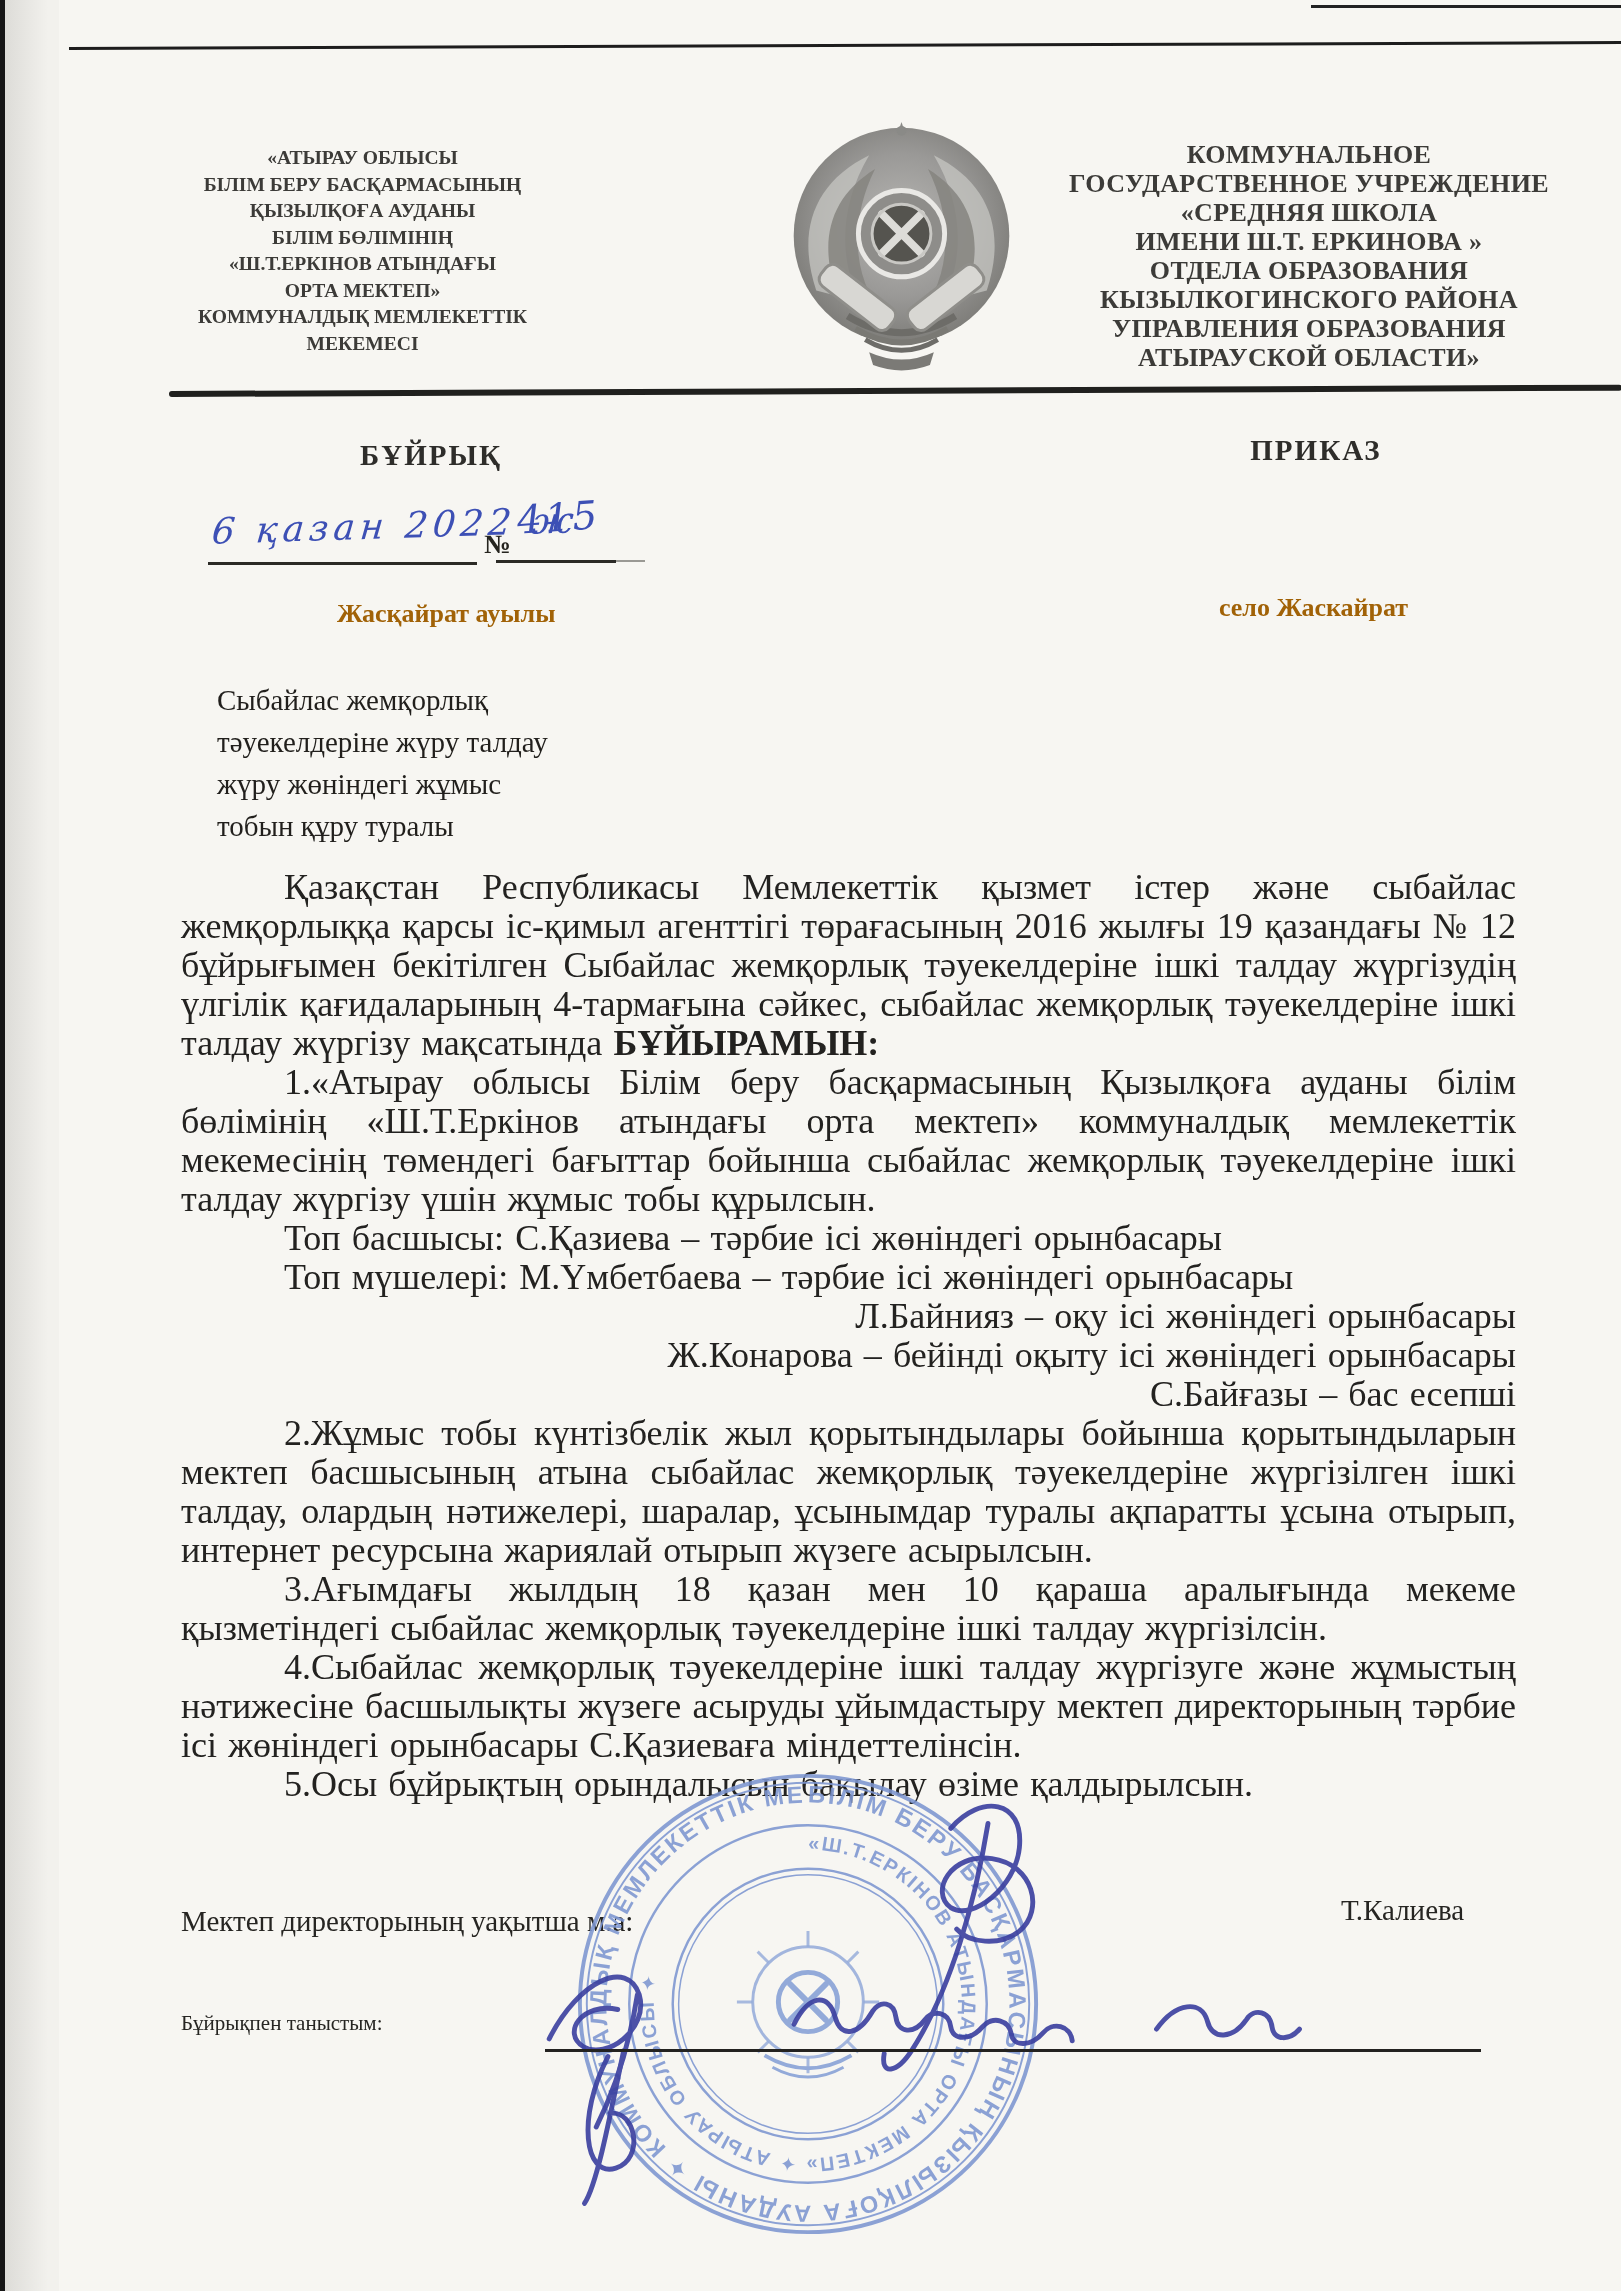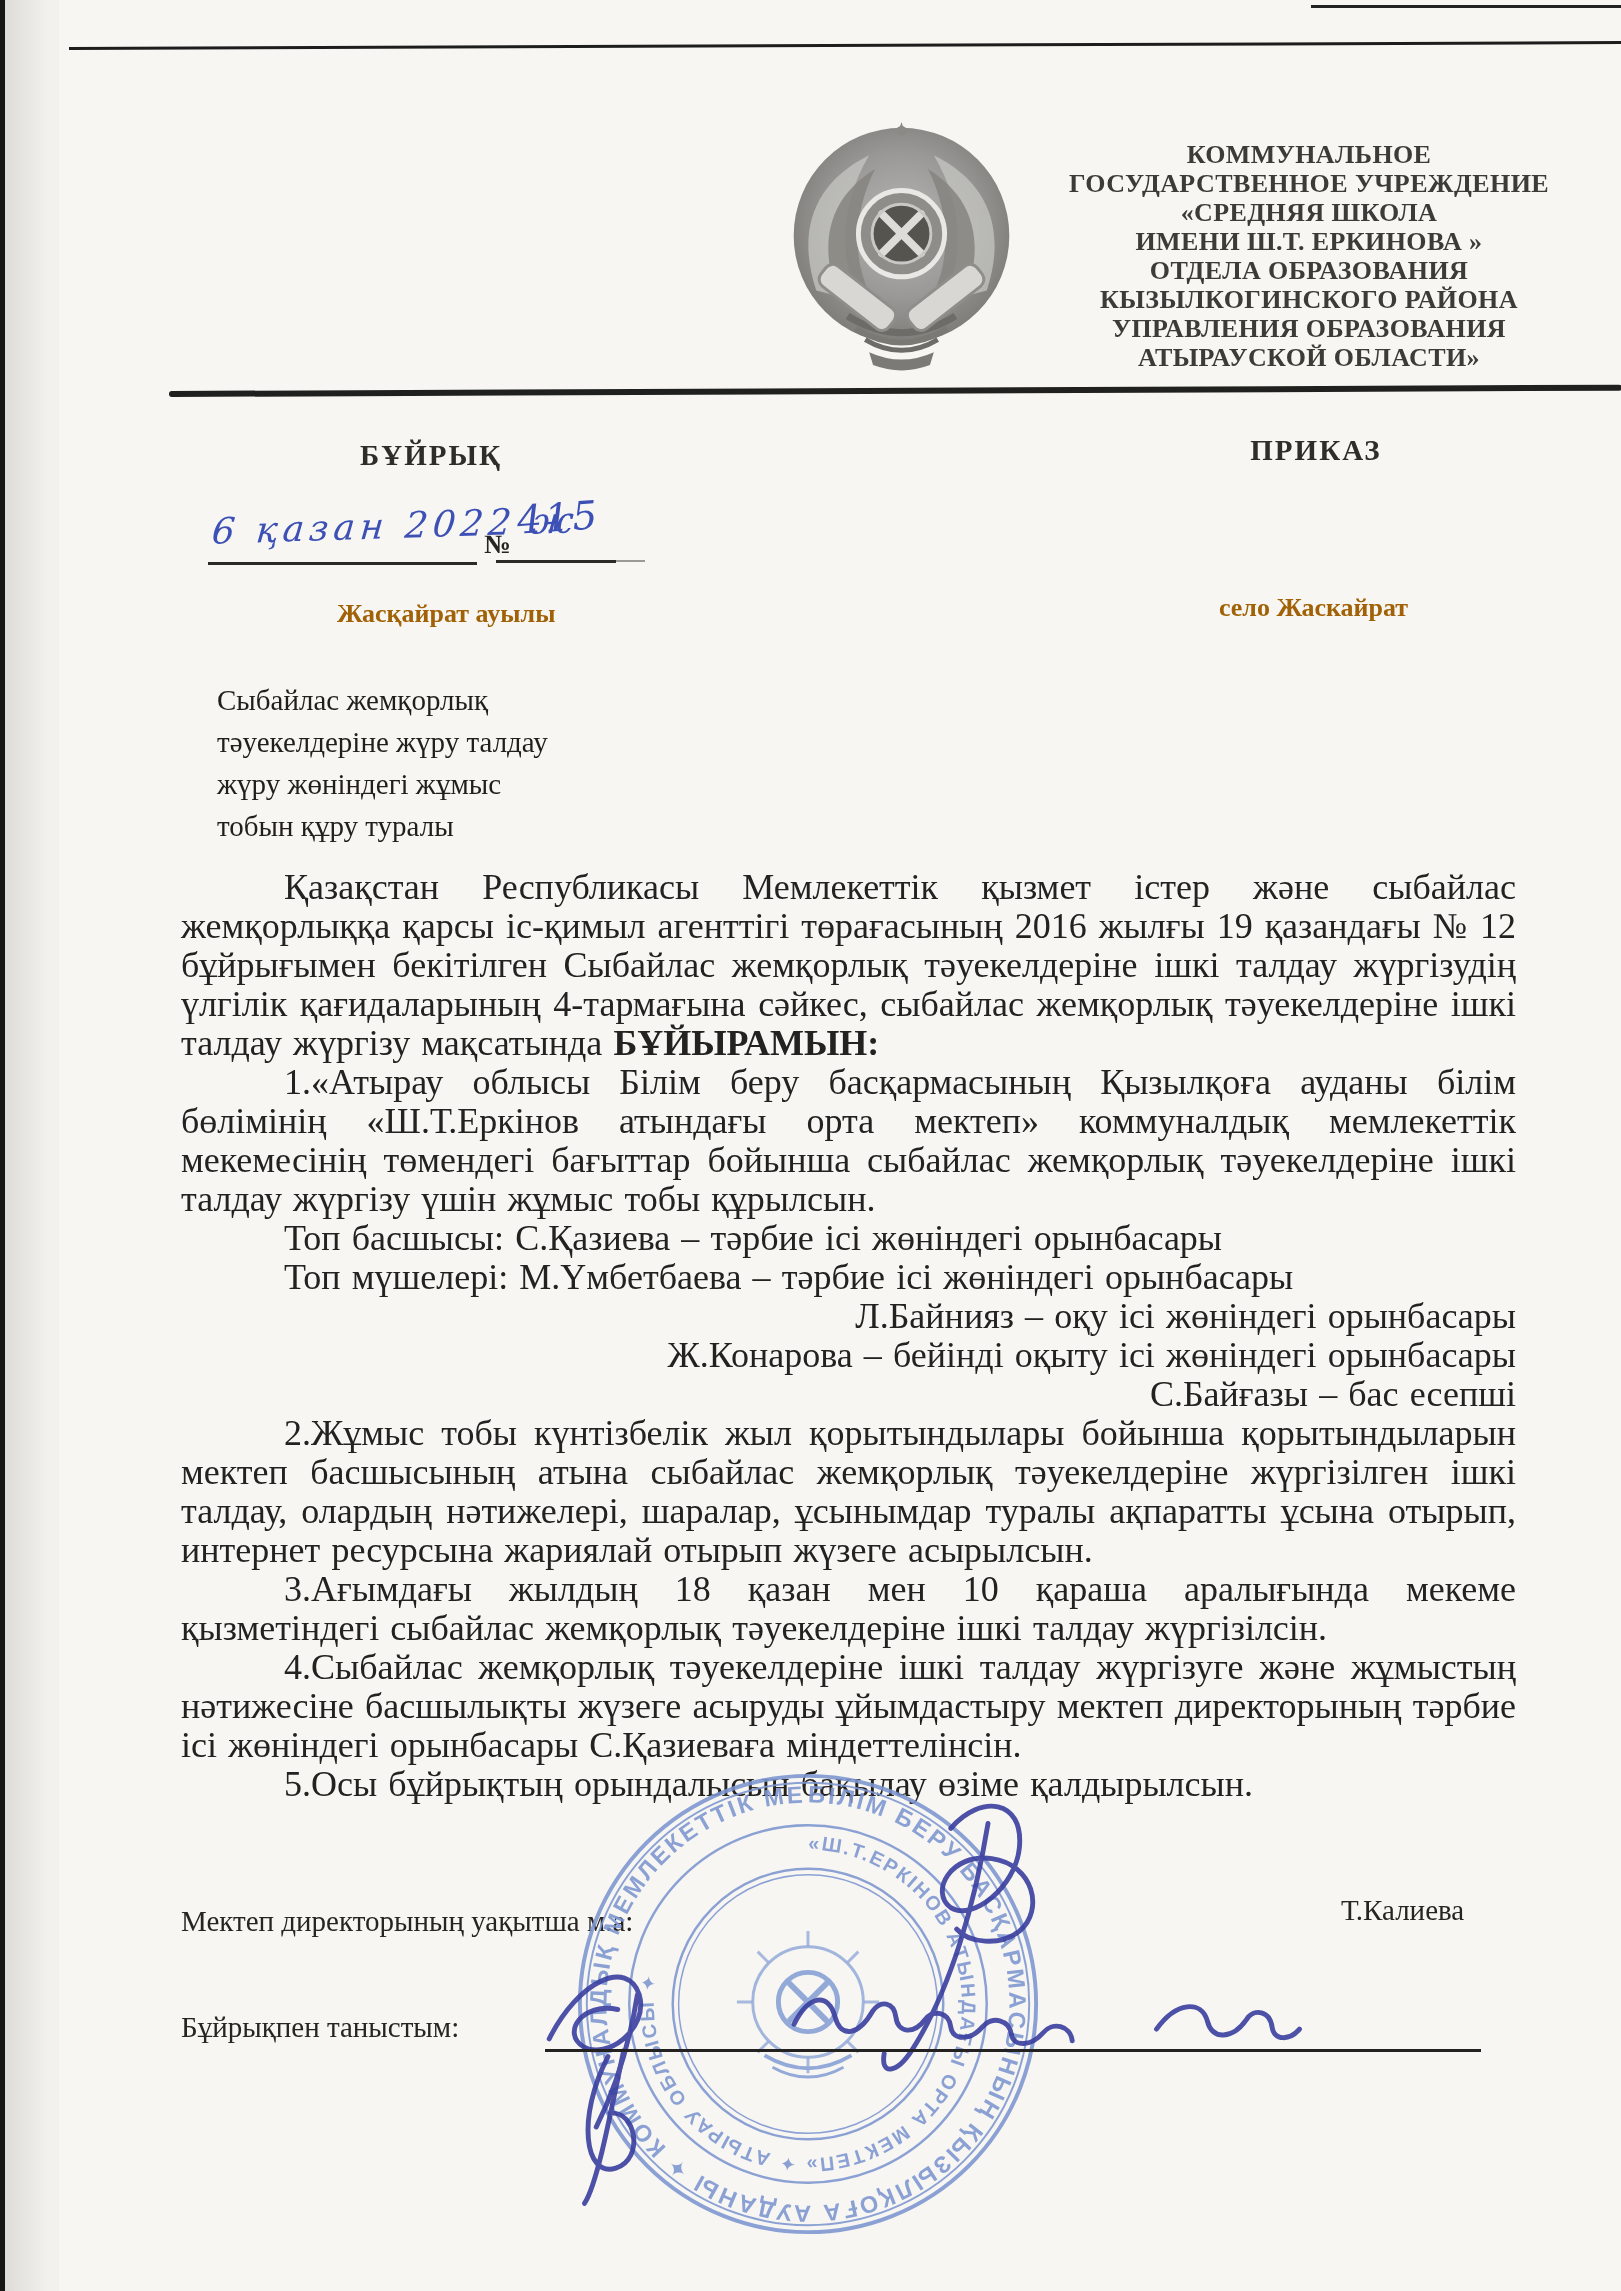--- a/index.html
+++ b/index.html
@@ -54,37 +54,47 @@
     text-align:justify;color:#232220;word-spacing:.06em;}
   .body p{margin:0;text-indent:103px;}
   .line{text-indent:103px;text-align:left;white-space:nowrap;}
   .members{margin-left:338px;text-align:left;}
   .members div{white-space:nowrap;text-align:right;}
   .preamble b{font-weight:bold;}
 
   
   .dir-label{position:absolute;left:181px;top:1894px;font-size:29px;white-space:nowrap;margin-top:11px;}
   .dir-name{position:absolute;left:1341px;top:1894px;font-size:29px;white-space:nowrap;}
-  .ack-label{position:absolute;left:181px;top:2011px;font-size:29px;white-space:nowrap;}
+  .ack-label{position:absolute;left:181px;top:2011px;font-size:21px;white-space:nowrap;}
   .ack-underline{position:absolute;left:545px;top:2049px;width:936px;height:2.9px;background:#232220;}
 
   .stamp{position:absolute;left:571px;top:1767px;width:474px;height:474px;opacity:.88;}
   .stamp-text{fill:#7d96d1;font-family:"Liberation Sans","DejaVu Sans",sans-serif;font-weight:bold;}
   .signatures{position:absolute;left:490px;top:1794px;width:902px;height:431px;}
 </style>
 </head>
 <body>
 
 <div class="page">
 
   <div class="edge-left"></div>
   <div class="edge-left-shade"></div>
   <div class="edge-top"></div>
   <div class="edge-top2"></div>
 
+  <div class="org org-left">
+    <div>«АТЫРАУ ОБЛЫСЫ</div>
+    <div>БІЛІМ БЕРУ БАСҚАРМАСЫНЫҢ</div>
+    <div>ҚЫЗЫЛҚОҒА АУДАНЫ</div>
+    <div>БІЛІМ БӨЛІМІНІҢ</div>
+    <div>«Ш.Т.ЕРКІНОВ АТЫНДАҒЫ</div>
+    <div>ОРТА МЕКТЕП»</div>
+    <div>КОММУНАЛДЫҚ МЕМЛЕКЕТТІК</div>
+    <div>МЕКЕМЕСІ</div>
+  </div>
 
   <svg class="emblem" viewBox="0 0 250 262">
     <defs>
       <radialGradient id="eg" cx="50%" cy="45%" r="60%">
         <stop offset="0%" stop-color="#b7b6b3"></stop>
         <stop offset="55%" stop-color="#9a9997"></stop>
         <stop offset="100%" stop-color="#777672"></stop>
       </radialGradient>
     </defs>
     <circle cx="125" cy="124" r="110" fill="url(#eg)"></circle>

